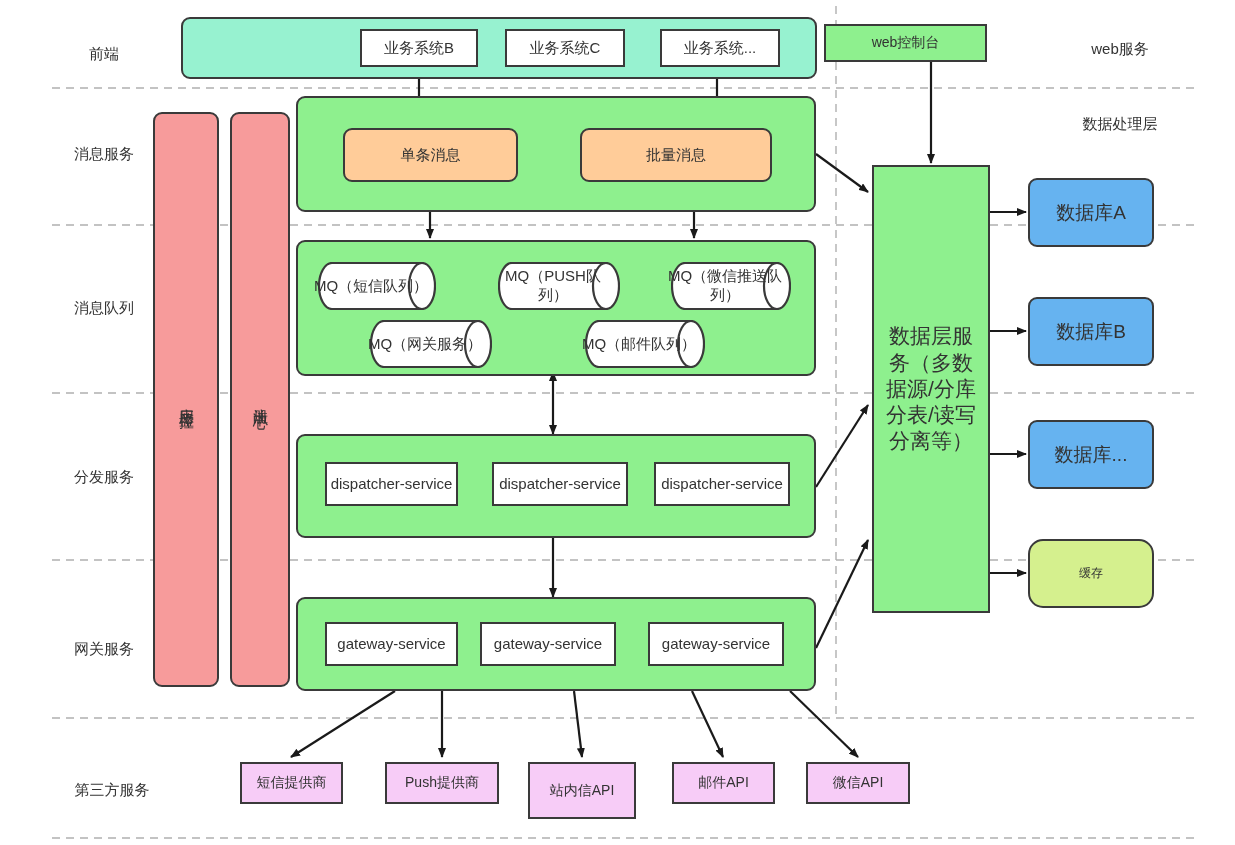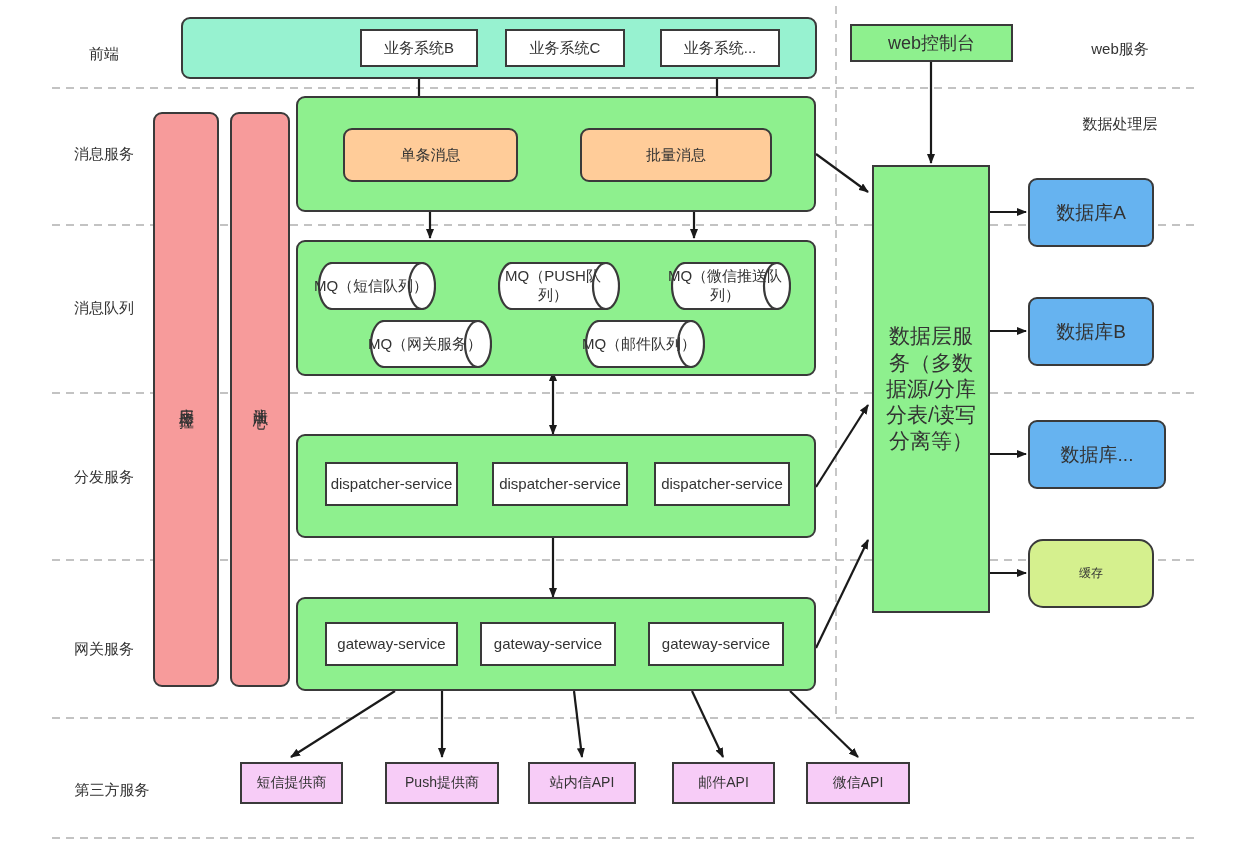--- a/index.html
+++ b/index.html
@@ -129,21 +129,21 @@
   <div class="node box-white" style="left:360px;top:29px;width:118px;height:38px;">
     <span class="node-text">业务系统B</span>
   </div>
   <div class="node box-white" style="left:505px;top:29px;width:120px;height:38px;">
     <span class="node-text">业务系统C</span>
   </div>
   <div class="node box-white" style="left:660px;top:29px;width:120px;height:38px;">
     <span class="node-text">业务系统...</span>
   </div>
 
-  <div class="node band-green-sq" style="left:850px;top:24px;width:163px;height:38px;font-size:18px;">
+  <div class="node band-green-sq" style="left:824px;top:24px;width:163px;height:38px;font-size:14px;">
     <span class="node-text">web控制台</span>
   </div>
 
   <div class="node box-red" style="left:153px;top:112px;width:66px;height:575px;">
     <span class="vert-text">应用监控</span>
   </div>
   <div class="node box-red" style="left:230px;top:112px;width:60px;height:575px;">
     <span class="vert-text">注册中心</span>
   </div>
 
@@ -222,34 +222,34 @@
   <div class="node band-green-sq" style="left:872px;top:165px;width:118px;height:448px;font-size:21px;padding:0 6px;">
     <span class="node-text">数据层服务（多数据源/分库分表/读写分离等）</span>
   </div>
 
   <div class="node box-blue" style="left:1028px;top:178px;width:126px;height:69px;">
     <span class="node-text">数据库A</span>
   </div>
   <div class="node box-blue" style="left:1028px;top:297px;width:126px;height:69px;">
     <span class="node-text">数据库B</span>
   </div>
-  <div class="node box-blue" style="left:1028px;top:420px;width:138px;height:69px;align-items:center;">
+  <div class="node box-blue" style="left:1028px;top:420px;width:126px;height:69px;align-items:center;">
     <span class="node-text">数据库...</span>
   </div>
   <div class="node box-lime" style="left:1028px;top:539px;width:126px;height:69px;">
     <span class="node-text">缓存</span>
   </div>
 
   <div class="node box-pink" style="left:240px;top:762px;width:103px;height:42px;">
     <span class="node-text">短信提供商</span>
   </div>
   <div class="node box-pink" style="left:385px;top:762px;width:114px;height:42px;">
     <span class="node-text">Push提供商</span>
   </div>
-  <div class="node box-pink" style="left:528px;top:762px;width:108px;height:42px;">
+  <div class="node box-pink" style="left:528px;top:762px;width:108px;height:57px;">
     <span class="node-text">站内信API</span>
   </div>
   <div class="node box-pink" style="left:672px;top:762px;width:103px;height:42px;">
     <span class="node-text">邮件API</span>
   </div>
   <div class="node box-pink" style="left:806px;top:762px;width:104px;height:42px;">
     <span class="node-text">微信API</span>
   </div>
 
 </div>

